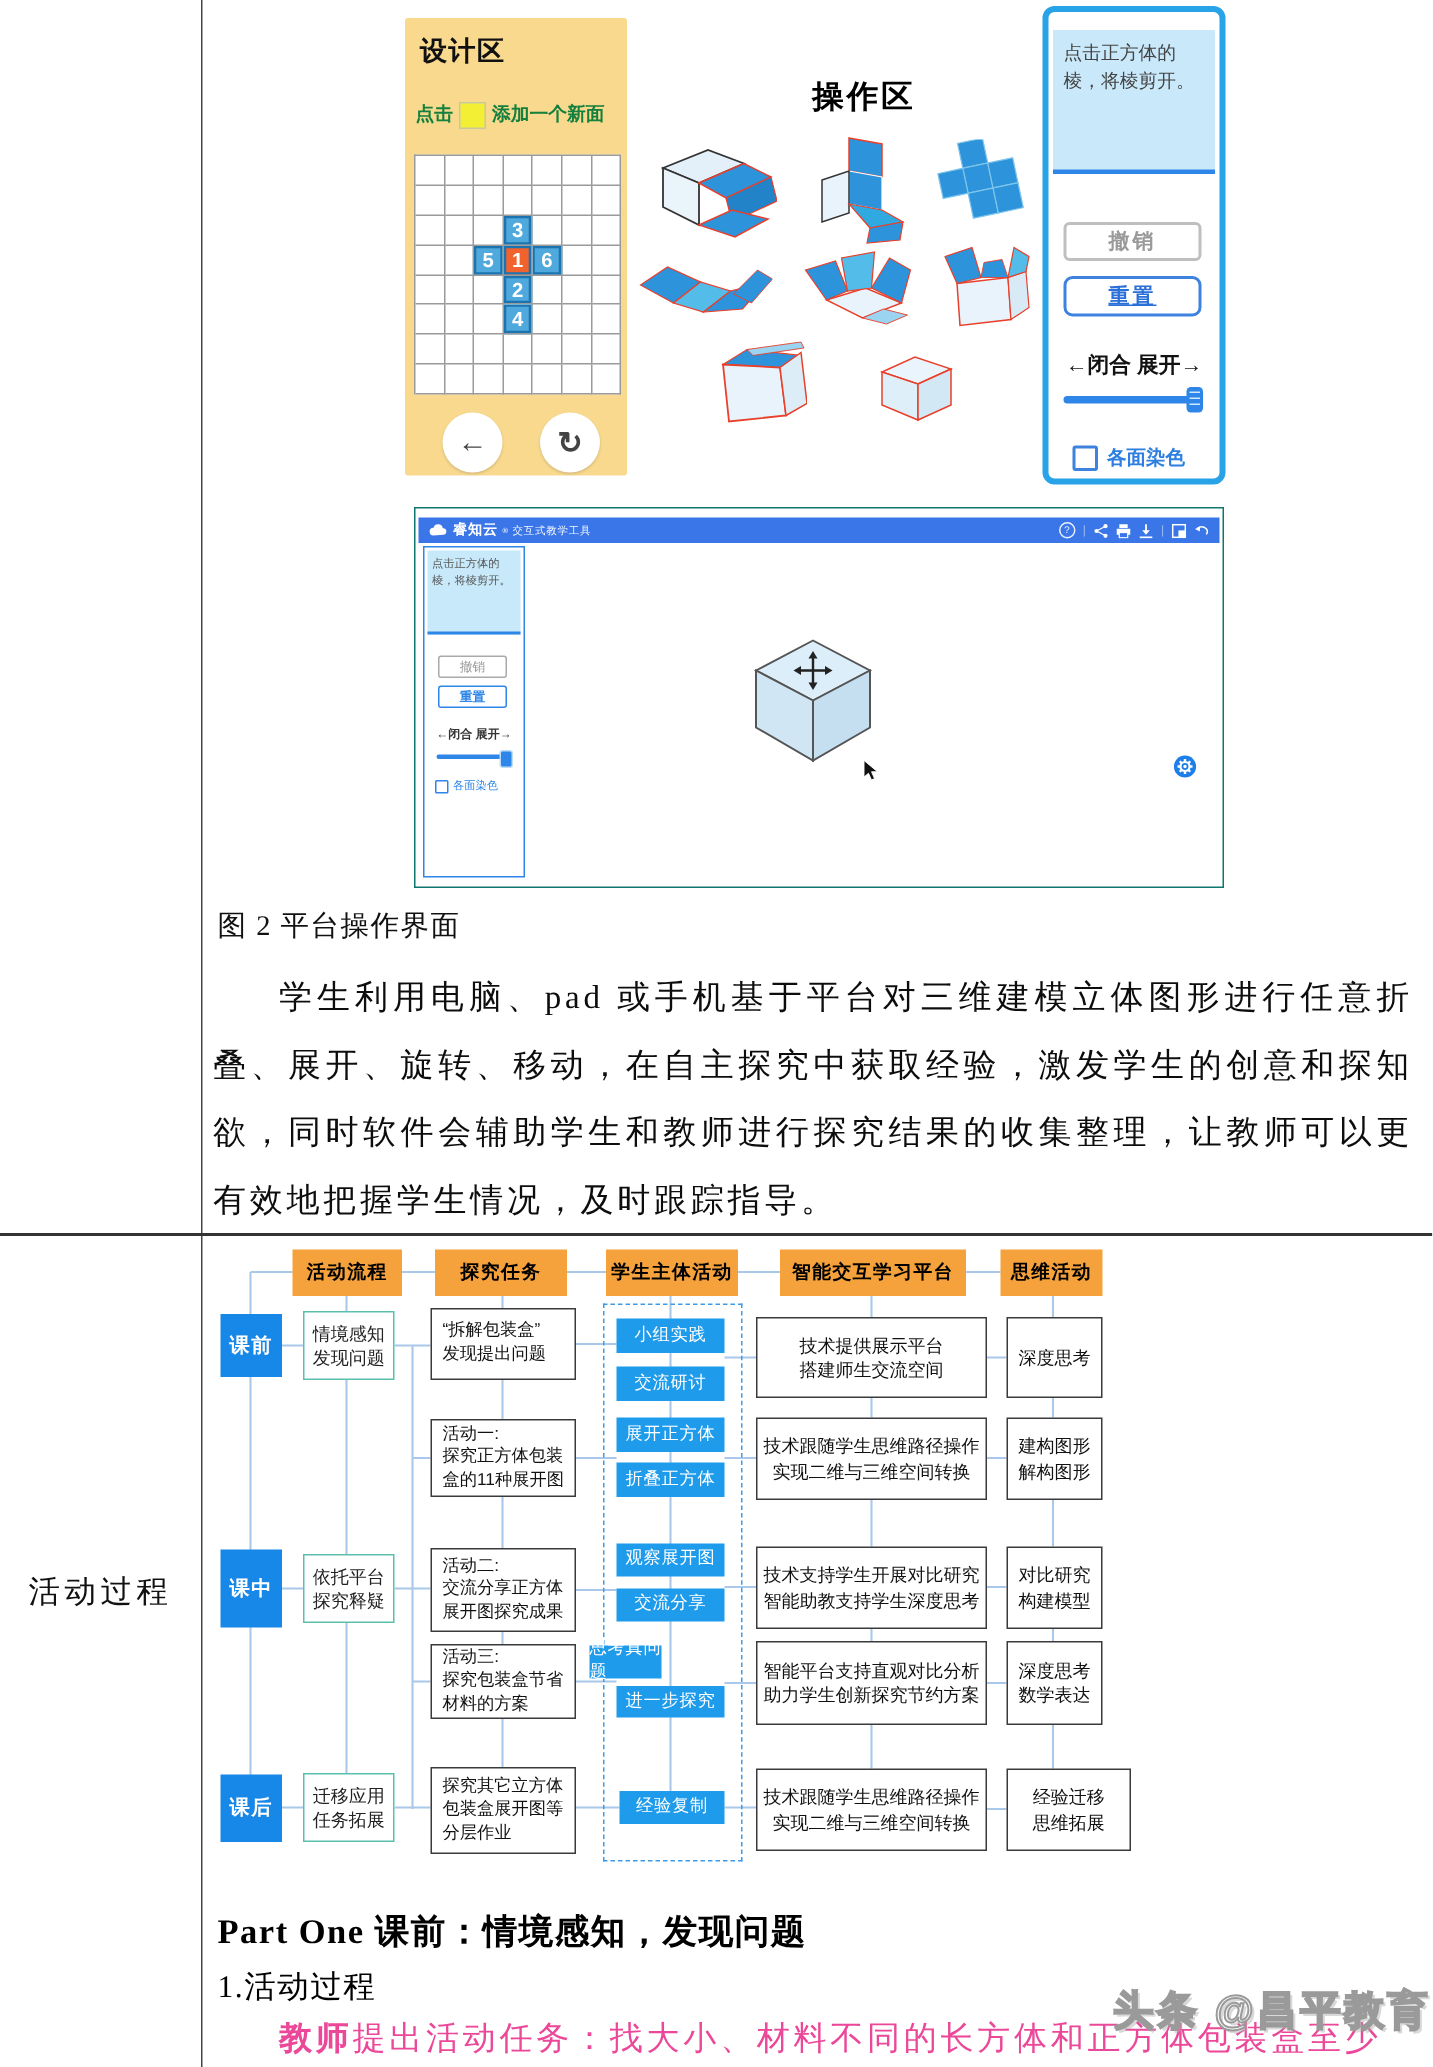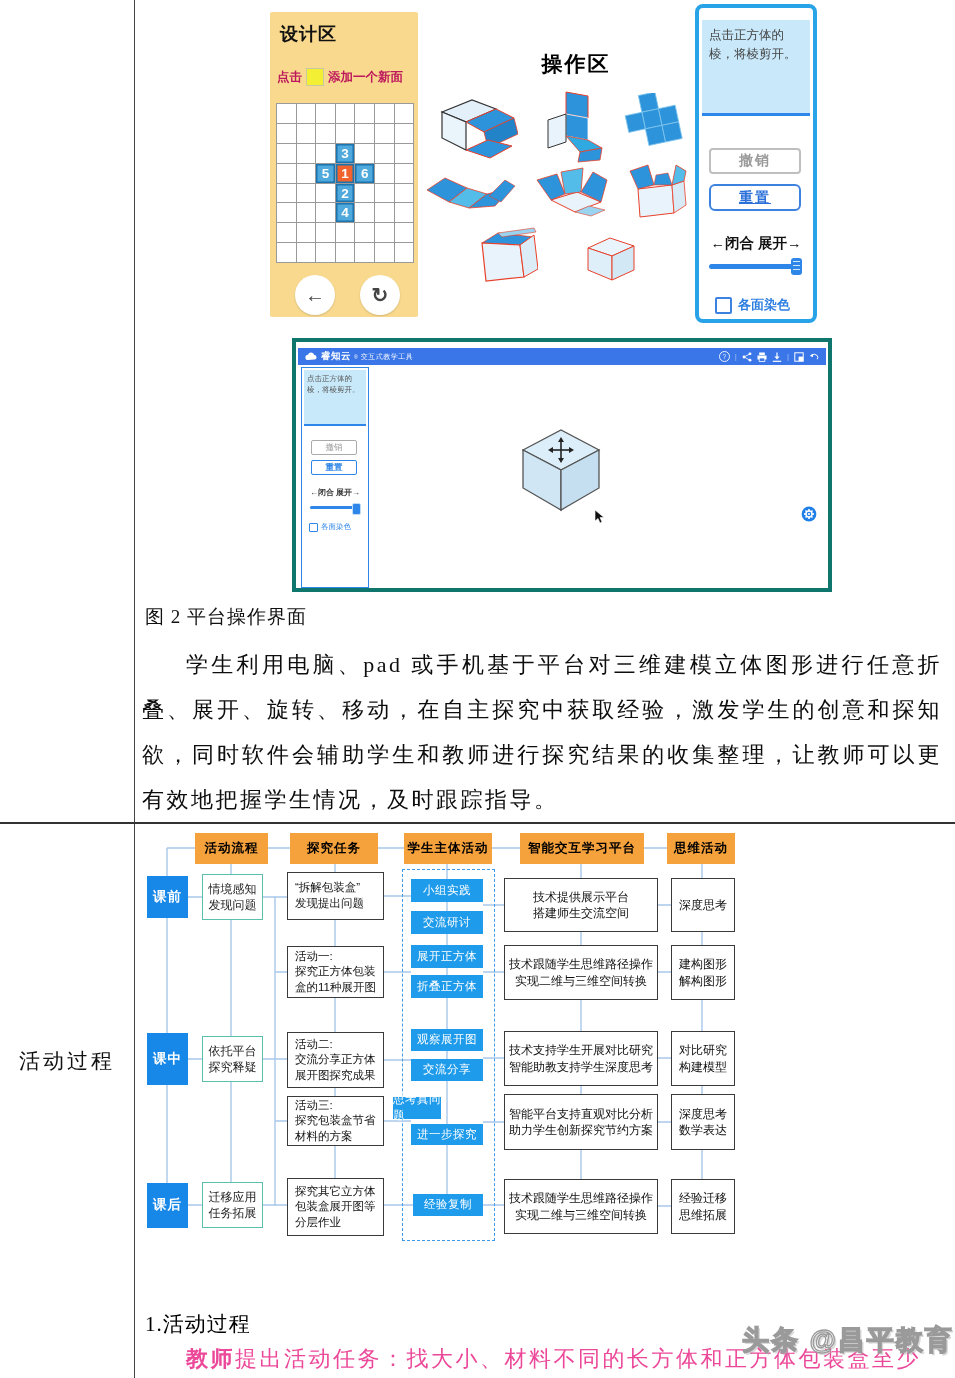--- a/index.html
+++ b/index.html
@@ -7,21 +7,21 @@
         font-family:"Liberation Serif",serif;color:#111;}
   .abs{position:absolute;}
 
   
   .vline{position:absolute;width:1px;background:#444;}
   .hline{position:absolute;height:2px;background:#333;}
 
   
   .dz{position:absolute;left:270px;top:12px;width:148px;height:305px;background:#F8D98E;border-radius:2px;font-family:"Liberation Sans",sans-serif;}
   .dz-title{position:absolute;left:10px;top:10px;font-size:18px;font-weight:bold;color:#111;letter-spacing:1px;}
-  .dz-hint{position:absolute;left:7px;top:56px;display:flex;align-items:center;gap:4px;font-size:12.5px;font-weight:bold;color:#be185d;}
+  .dz-hint{position:absolute;left:7px;top:56px;display:flex;gap:4px;font-size:12.5px;font-weight:bold;color:#15803d;}
   .dz-swatch{width:16px;height:16px;background:#F2EF35;border:1px solid #c9c9a0;display:inline-block;}
   .dz-grid{position:absolute;left:6px;top:91px;display:grid;border-left:1px solid #9a9a9a;border-top:1px solid #9a9a9a;background:#fff;}
   .dz-cell{border-right:1px solid #9a9a9a;border-bottom:1px solid #9a9a9a;display:flex;align-items:center;justify-content:center;font-size:13.5px;font-weight:bold;color:#fff;box-sizing:border-box;}
   .c-blue{background:#4FA9DC;box-shadow:inset 0 0 0 1.5px #1B74B0;}
   .c-orange{background:#F2622D;box-shadow:inset 0 0 0 1.5px #1B74B0;}
   .dz-btn{position:absolute;width:40px;height:40px;border-radius:50%;background:#fff;border:none;display:flex;align-items:center;justify-content:center;font-size:20px;font-weight:bold;color:#444;box-shadow:0 1px 2px rgba(0,0,0,.15);cursor:pointer;}
 
   
   .op-title{position:absolute;left:516px;top:50px;width:120px;text-align:center;font-size:21px;font-weight:bold;color:#000;font-family:"Liberation Sans",sans-serif;letter-spacing:2px;}
 
@@ -32,21 +32,21 @@
   .rp-undo{top:140px;height:26px;border:2px solid #BFBFBF;border-radius:4px;color:#9a9a9a;font-size:14px;font-weight:bold;letter-spacing:2px;}
   .rp-reset{top:176px;height:27px;border:2px solid #3E82E0;border-radius:6px;color:#2B6FD8;font-size:14px;font-weight:bold;letter-spacing:2px;text-decoration:underline;}
   .rp-sliderlabel{position:absolute;left:0;right:0;top:226px;text-align:center;font-size:14.5px;font-weight:bold;color:#111;}
   .rp-slider{position:absolute;left:10px;top:256px;width:92px;height:5px;background:#2E86E8;border-radius:3px;}
   .rp-handle{position:absolute;right:-1px;top:-6px;width:11px;height:17px;background:#2E86E8;border-radius:3px;cursor:pointer;}
   .rp-handle i{display:block;height:1px;background:#cfe6fb;margin:3px 2px 0 2px;}
   .rp-chk{position:absolute;left:16px;top:288px;display:flex;align-items:center;gap:6px;font-size:13px;font-weight:bold;color:#2E7FE0;}
   .rp-box{width:13px;height:13px;border:2px solid #3E82E0;border-radius:2px;background:#fff;display:inline-block;cursor:pointer;}
 
   
-  .shot{position:absolute;left:276px;top:338px;width:540px;height:254px;border:4px solid #0f766e;background:#fff;box-sizing:border-box;font-family:"Liberation Sans",sans-serif;margin-left:16px;}
+  .shot{position:absolute;left:276px;top:338px;width:540px;height:254px;border:1px solid #0f766e;background:#fff;box-sizing:border-box;font-family:"Liberation Sans",sans-serif;}
   .shot-bar{position:absolute;left:2px;right:2px;top:6px;height:17px;background:#3A76E8;display:flex;align-items:center;padding:0 7px;box-sizing:border-box;}
   .brand{display:flex;align-items:center;gap:3px;color:#fff;}
   .brand-name{font-size:9.5px;font-weight:bold;letter-spacing:.5px;}
   .brand-reg{font-size:5px;vertical-align:super;}
   .brand-sub{font-size:7px;opacity:.95;letter-spacing:.5px;}
   .bar-icons{margin-left:auto;display:flex;align-items:center;gap:5px;color:#eaf2ff;}
   .bico{width:10px;height:10px;display:flex;align-items:center;justify-content:center;cursor:pointer;}
   .bsep{font-size:8px;opacity:.55;}
   .help-dot{width:9px;height:9px;border:1px solid #eaf2ff;border-radius:50%;font-size:6.5px;line-height:9px;text-align:center;}
   .shot-side{position:absolute;left:5px;top:25px;width:68px;height:221px;border:1.5px solid #2E86E8;background:#fff;box-sizing:border-box;}
@@ -474,25 +474,26 @@
           <div>解构图形</div>
         </div>
         <div class="fc-node t-plain" style="left: 671px; top: 1031px; width: 64px; height: 55px;">
           <div>对比研究</div>
           <div>构建模型</div>
         </div>
         <div class="fc-node t-plain" style="left: 671px; top: 1094px; width: 64px; height: 56px;">
           <div>深度思考</div>
           <div>数学表达</div>
         </div>
-        <div class="fc-node t-plain" style="left: 671px; top: 1179px; width: 64px; height: 55px;">
+        <div class="fc-node t-plain" style="left: 671px; top: 1179px; width: 83px; height: 55px;">
           <div>经验迁移</div>
           <div>思维拓展</div>
         </div>
       </div>
   </div>
 
 
+  <div class="h-part">Part One 课前：情境感知，发现问题</div>
   <div class="h-sub">1.活动过程</div>
   <div class="lead"><b>教师</b><span>提出活动任务：找大小、材料不同的长方体和正方体包装盒至少</span></div>
 
   <div class="watermark">头条 @昌平教育</div>
 </div>
 
 </body></html>

